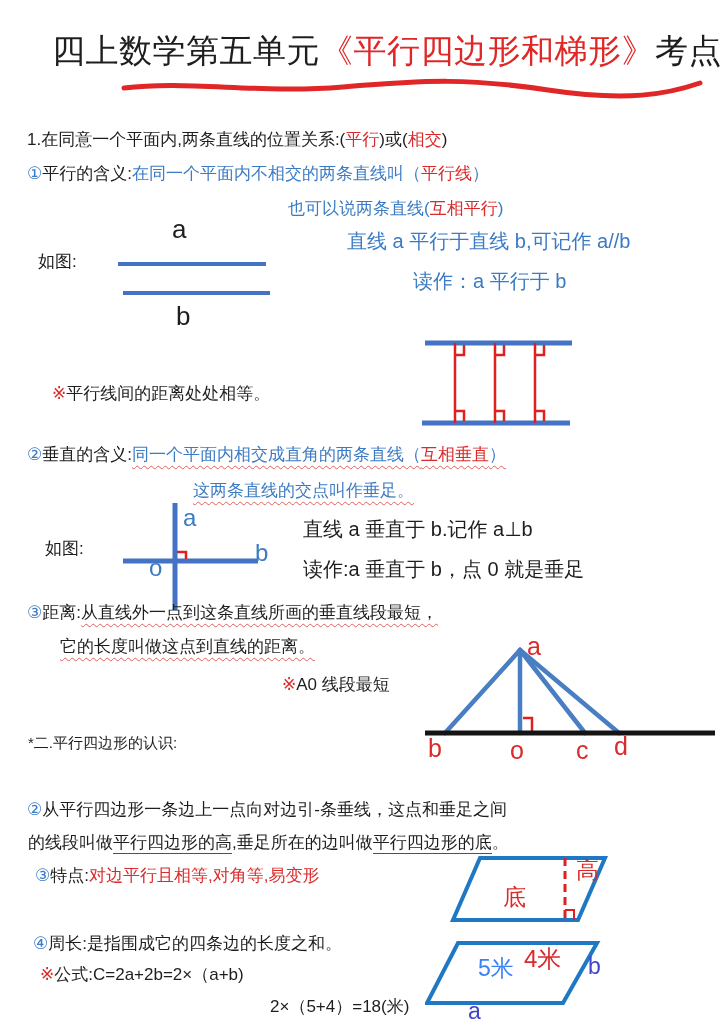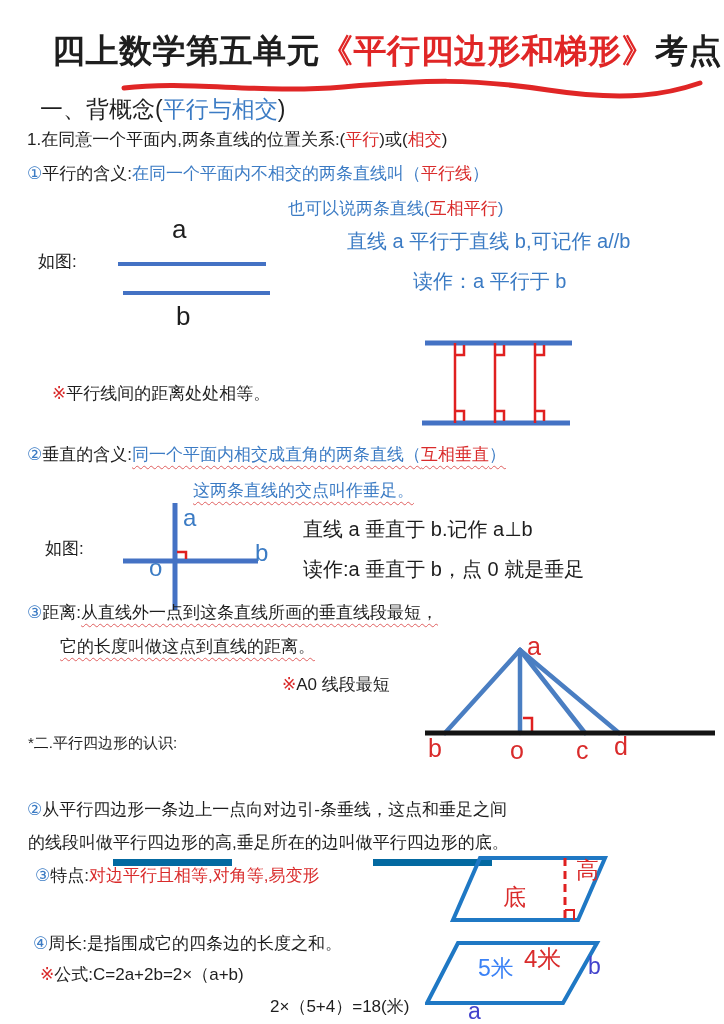--- a/index.html
+++ b/index.html
@@ -2,46 +2,43 @@
 <html><head>
 <meta charset="utf-8">
 <style>
   *{margin:0;padding:0;box-sizing:border-box}
   html,body{background:#ffffff}
   body{font-family:"Liberation Sans","DejaVu Sans",sans-serif}
   #page{position:relative;width:724px;height:1024px;background:#fff;overflow:hidden}
   .ln{position:absolute;font-size:17px;line-height:1.25;white-space:nowrap;color:#1e1e1e}
   .abs{position:absolute}
   .lbl{position:absolute;font-size:26px;line-height:1;white-space:nowrap}
-  .title{font-size:33px;font-weight:700;letter-spacing:.5px}
+  .title{font-size:33px;font-weight:400;letter-spacing:.5px}
   .c-blk{color:#1e1e1e}
   .c-red{color:#d92b2b}
   .t-red{color:#e02626}
   .c-blu{color:#3b7bc4}
   .c-vio{color:#4343cc}
   .note{font-size:20px}
   .small{font-size:17px}
   .wavy{text-decoration-line:underline;text-decoration-style:wavy;text-decoration-color:#e06060;text-decoration-thickness:1.2px;text-underline-offset:5px}
-  .uline{border-bottom:7px solid #0369a1;padding-bottom:7px}
+  .uline{border-bottom:1px solid #0369a1;padding-bottom:1px}
 </style>
 </head>
 <body>
 
 <div id="page">
 
   <div class="ln title" style="left:52px;top:30px">
     <span class="c-blk">四上数学第五单元</span><span class="t-red">《平行四边形和梯形》</span><span class="c-blk">考点</span>
   </div>
   <svg class="abs" style="left:118px;top:76px" width="590" height="24">
     <path d="M6 12 C 70 4 140 18 225 11 S 350 2 430 14 S 550 18 582 7" fill="none" stroke="#e02626" stroke-width="5" stroke-linecap="round"></path>
   </svg>
 
-  <div class="ln" style="left:40px;top:95px;font-size:23px">
-    <span class="c-blk">一、背概念(</span><span class="c-blu">平行与相交</span><span class="c-blk">)</span>
-  </div>
 
   <div class="ln" style="left:27px;top:129px">
     <span class="c-blk">1.在同意一个平面内,两条直线的位置关系:(</span><span class="c-red">平行</span><span class="c-blk">)或(</span><span class="c-red">相交</span><span class="c-blk">)</span>
   </div>
 
   <div class="ln" style="left:27px;top:163px">
     <span class="c-blu">①</span><span class="c-blk">平行的含义:</span><span class="c-blu">在同一个平面内不相交的两条直线叫（</span><span class="c-red">平行线</span><span class="c-blu">）</span>
   </div>
   <div class="ln" style="left:288px;top:198px">
     <span class="c-blu">也可以说两条直线(</span><span class="c-red">互相平行</span><span class="c-blu">)</span>

